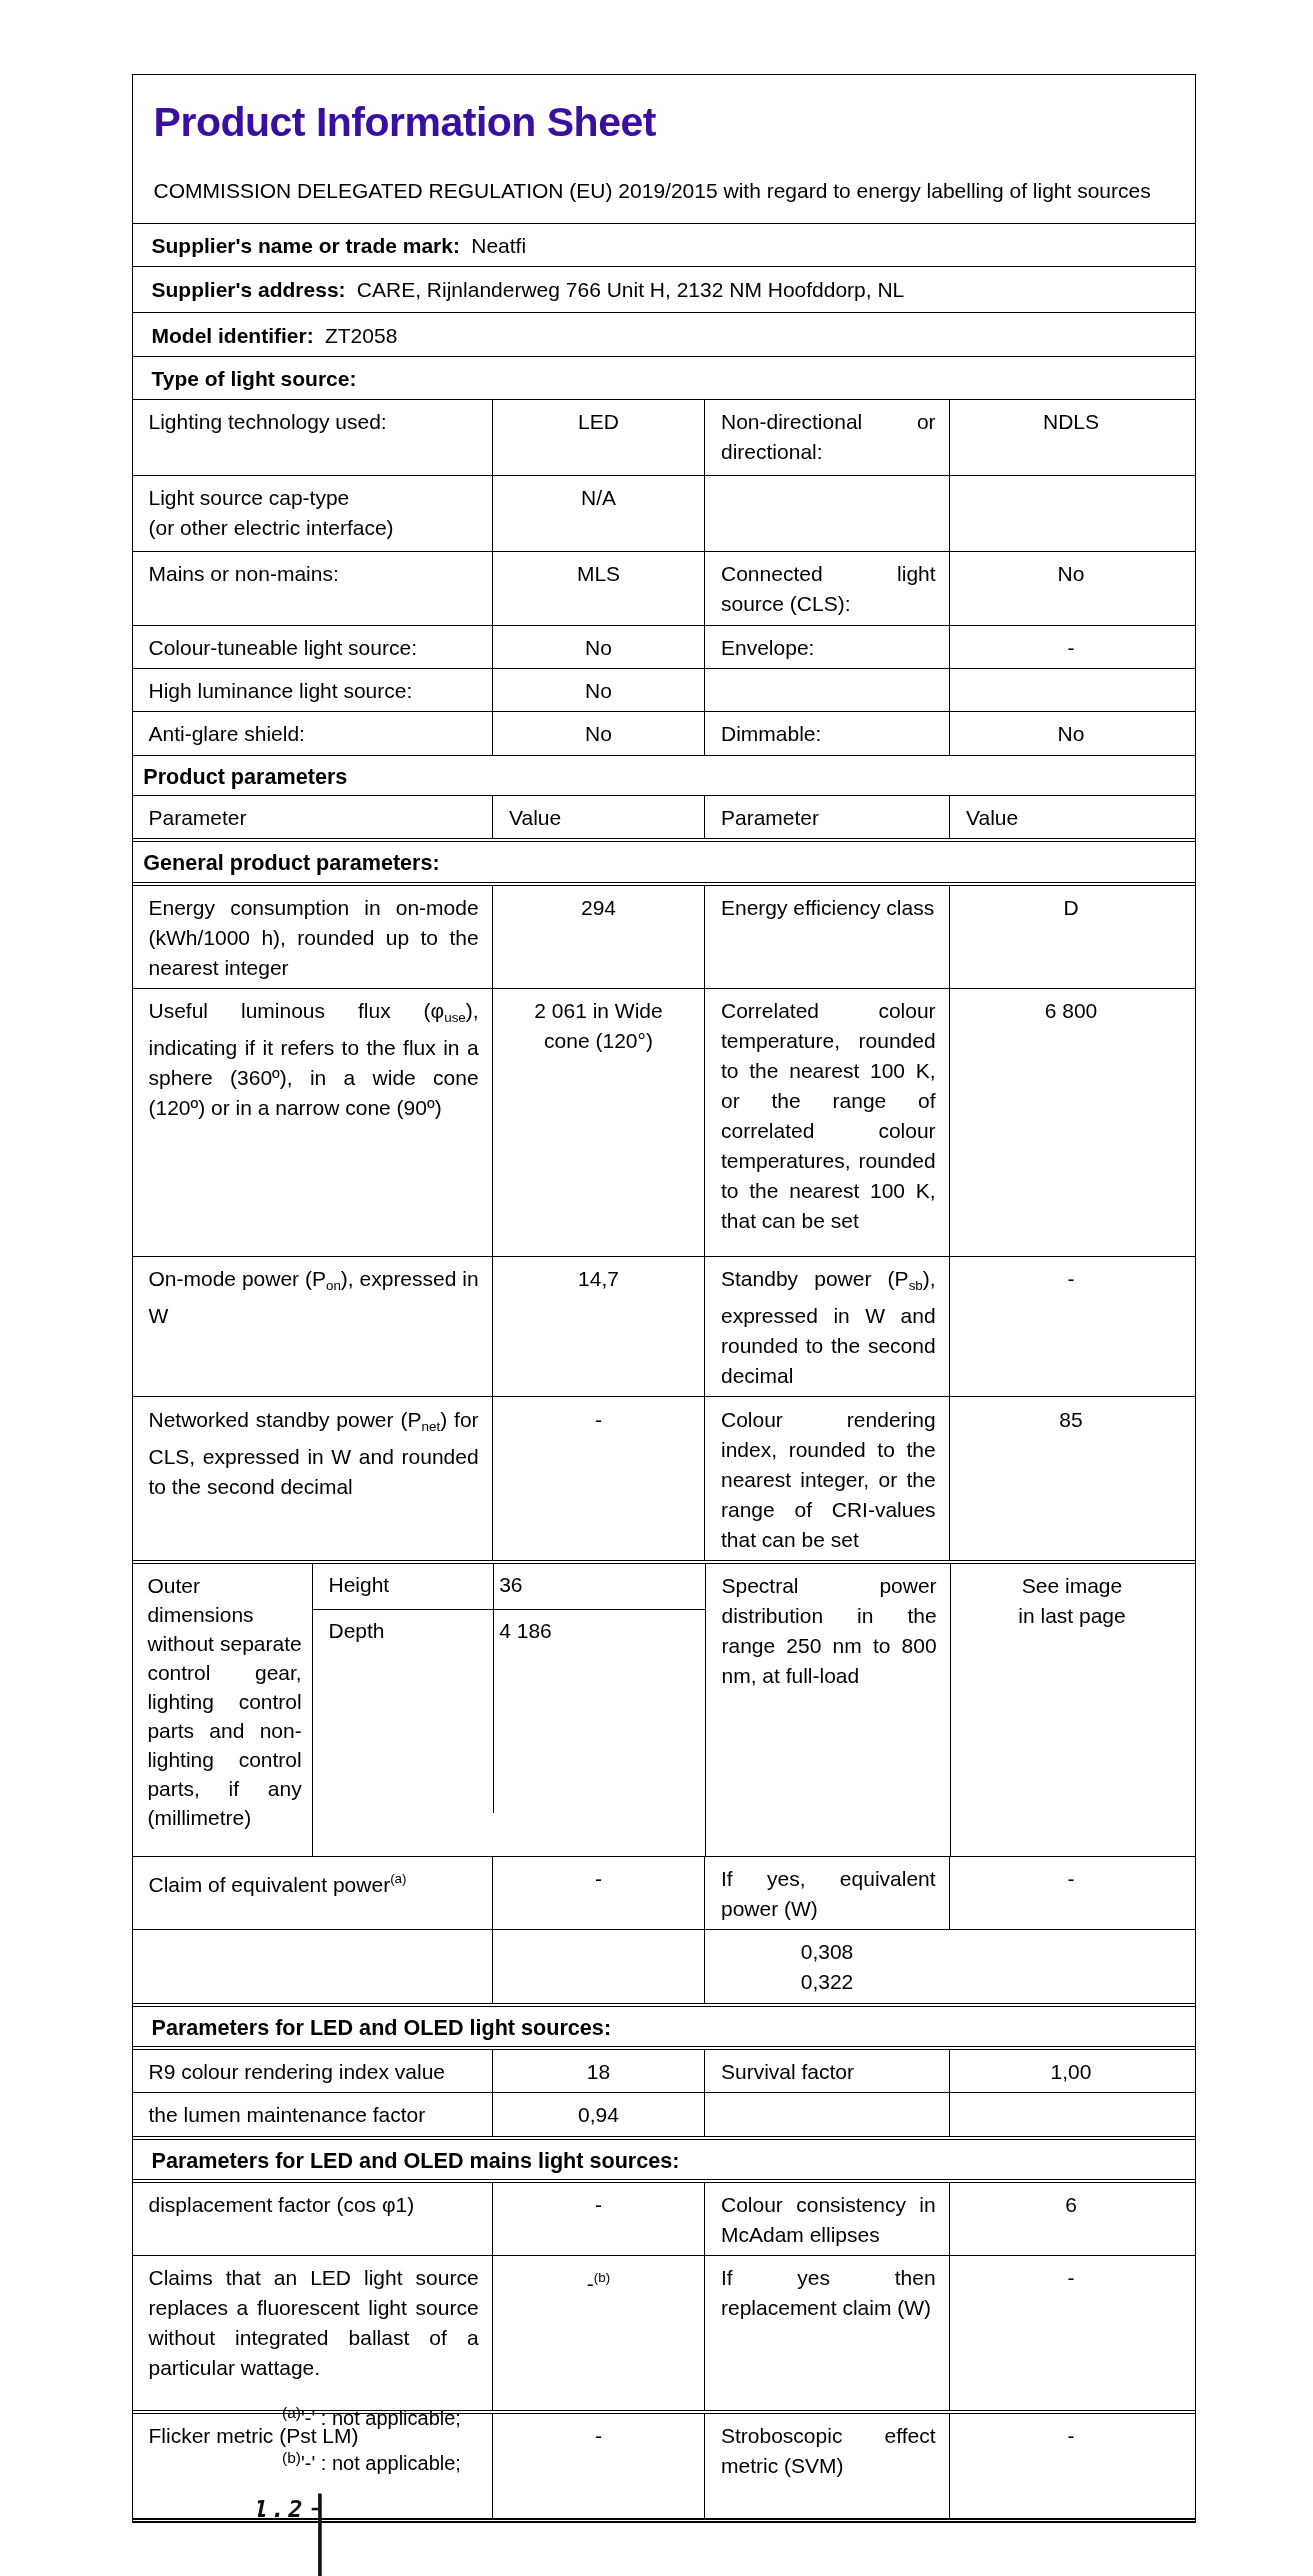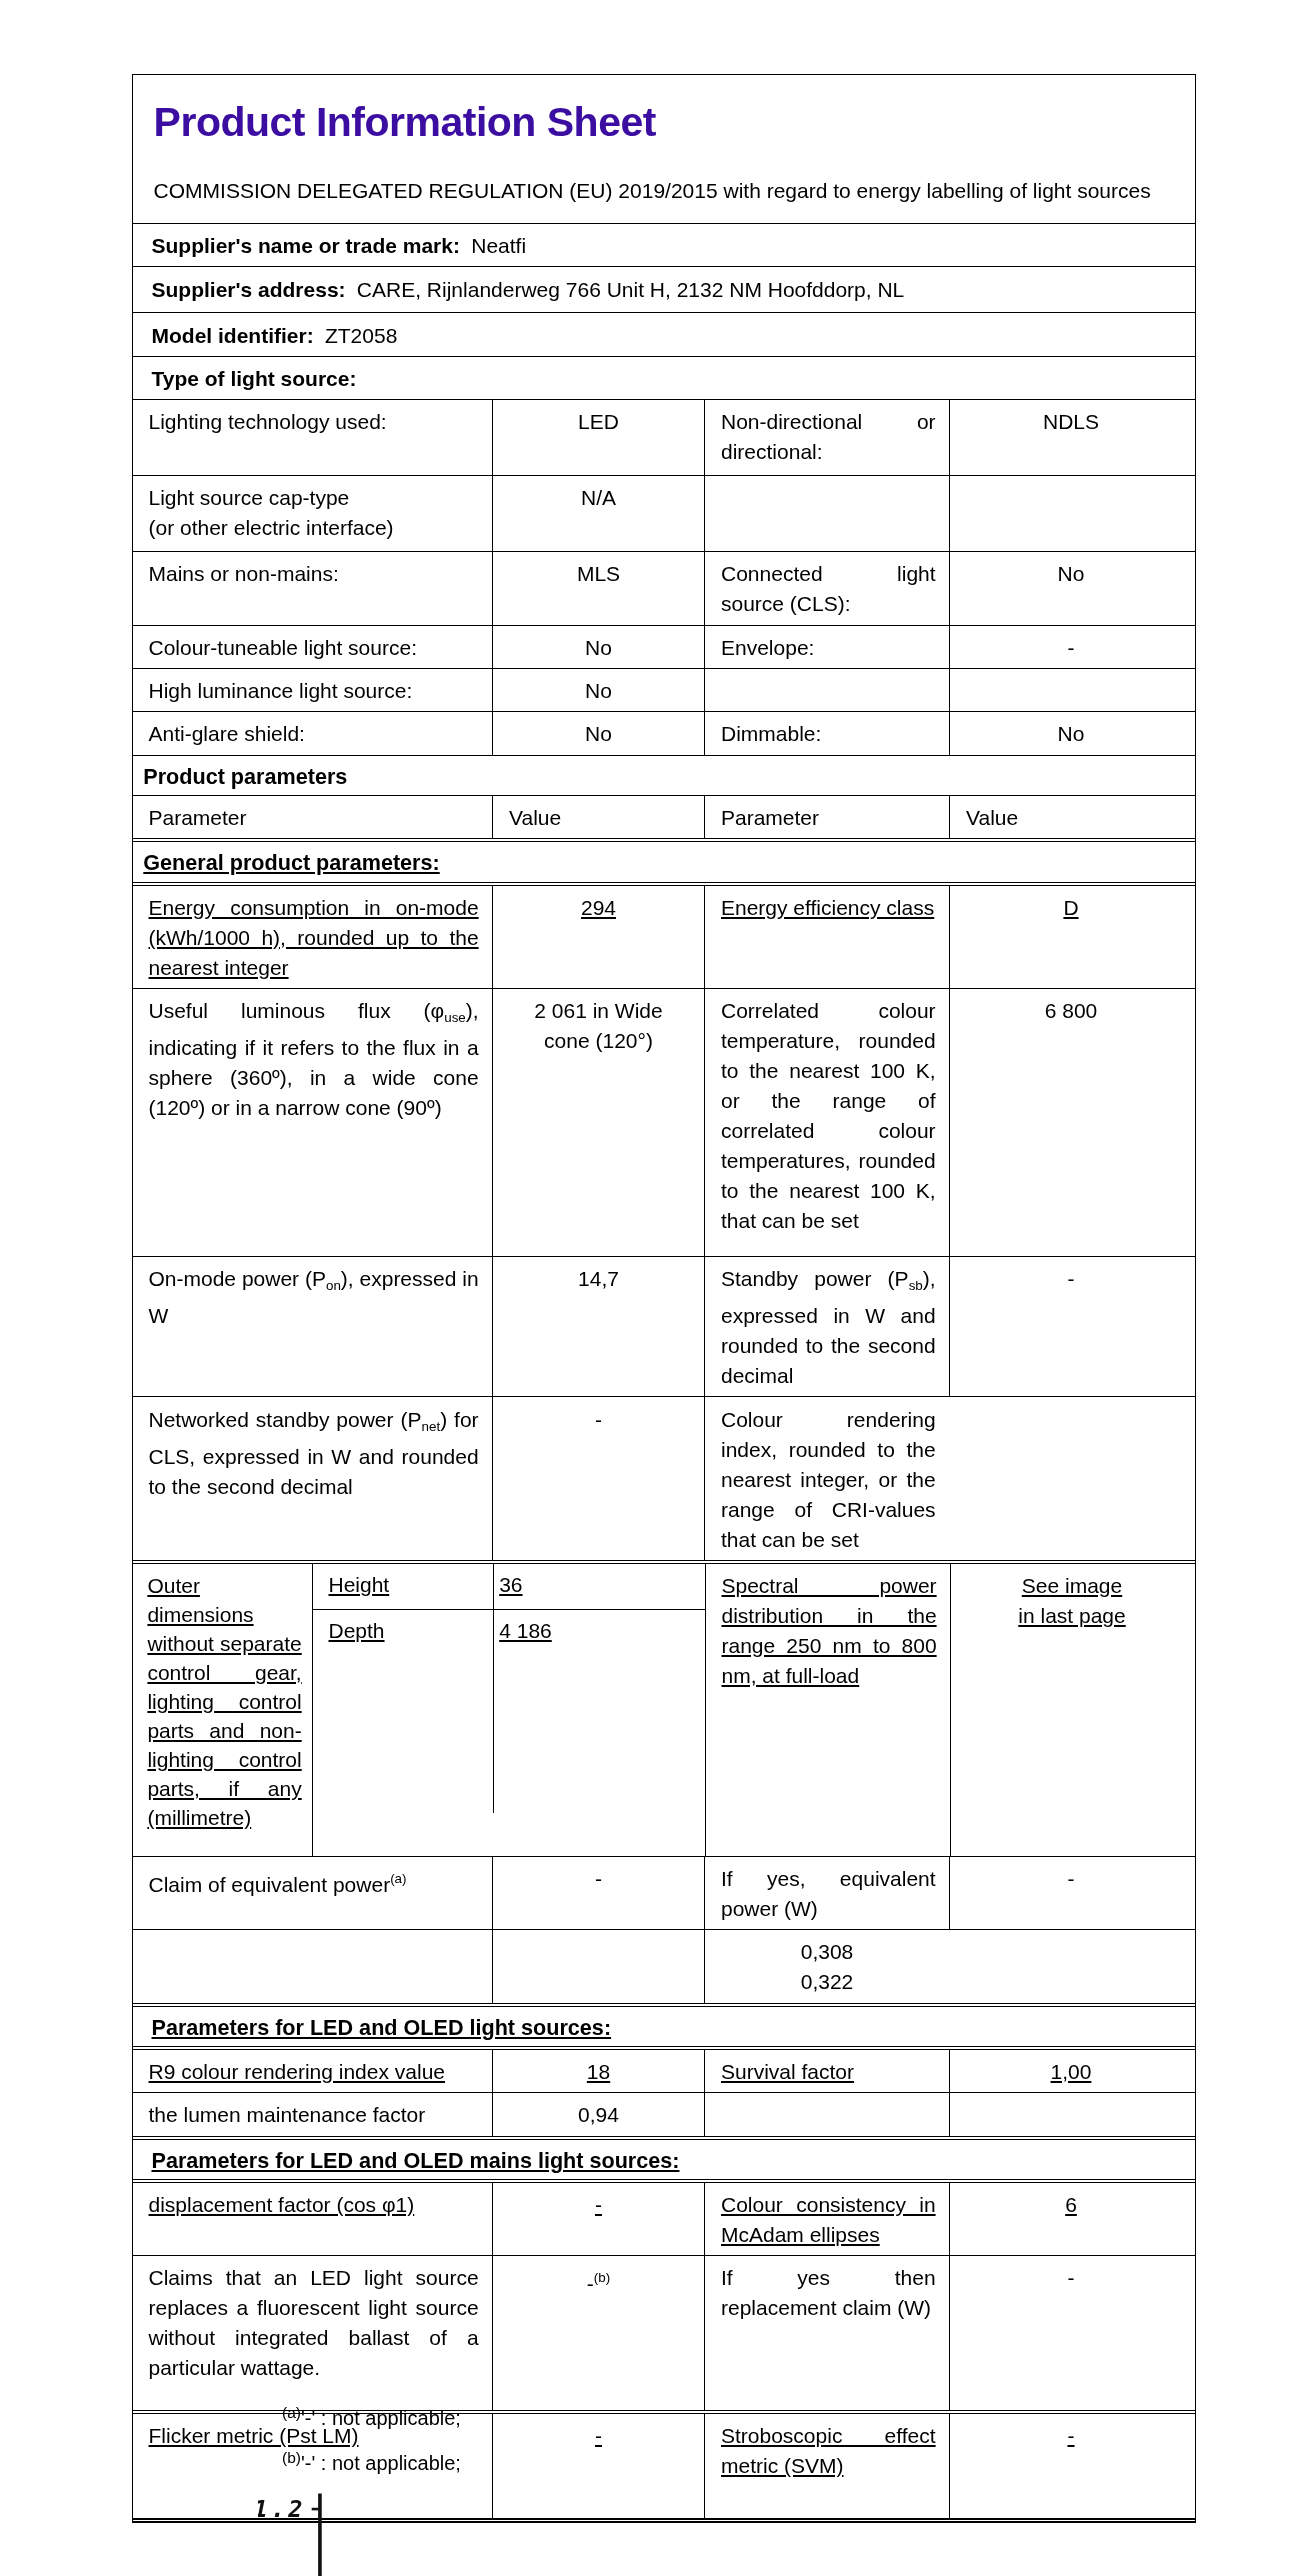--- a/index.html
+++ b/index.html
@@ -8,21 +8,21 @@
   .page { position:relative; width:1314px; height:3869px; background:#ffffff; overflow:hidden; }
 
   
   .sheet { position:absolute; left:132px; top:74px; width:1064px;
            border:1.5px solid #000; border-bottom:5.2px double #000; background:#fff; }
   .titleblock { padding:15.5px 20.6px 17.5px 20.6px; }
   .doc-title { font-size:41px; font-weight:bold; letter-spacing:-0.5px; margin-bottom:29px;margin-top:8px; }
   .doc-sub { font-size:21px; line-height:31px; width:1010px; text-align:justify; }
 
   .row { border-top:1.5px solid #000; }
-  .row.dbl { border-top:4.1px double #000;text-decoration:underline; }
+  .row.dbl { border-top:4.1px double #000; }
   .simple { padding:7.2px 18.5px 5.2px 18.5px; font-size:21px; line-height:30px; }
   .lbl { font-weight:bold; }
   .val { margin-left:11.3px; }
 
   .g4 { display:grid; grid-template-columns:359px 212px 245px 243px; }
   .g4 > div + div { border-left:1.5px solid #000;padding-left:16px; }
   .cell { padding:7.2px 13.4px 5.2px 15.5px; font-size:21px; line-height:30px; }
   .cell.v { text-align:center; padding-left:5.2px; padding-right:5.2px; }
   .jt { text-align:justify; }
   .ctr { font-weight:bold; font-size:21.6px; padding:6.2px 10.3px 4.1px 10.3px; line-height:29px; }
@@ -149,20 +149,21 @@
     <div class="row g4 mh-on">
       <div class="cell jt">On-mode power (P<sub>on</sub>), expressed in W</div>
       <div class="cell v">14,7</div>
       <div class="cell jt">Standby power (P<sub>sb</sub>), expressed in W and rounded to the second decimal</div>
       <div class="cell v">-</div>
     </div>
     <div class="row g4 mh-net">
       <div class="cell jt">Networked standby power (P<sub>net</sub>) for CLS, expressed in W and rounded to the second decimal</div>
       <div class="cell v">-</div>
       <div class="cell jt">Colour rendering index, rounded to the nearest integer, or the range of CRI-values that can be set</div>
+      <div class="cell v">85</div>
     </div>
 
     <div class="row dbl outer-row mh-outer">
       <div class="outer-left">Outer dimensions without separate control gear, lighting control parts and non-lighting control parts, if any (millimetre)</div>
       <div class="dims">
         <div class="dim-row">
           <div class="dl">Height</div>
           <div class="dv">36</div>
         </div>
         <div class="dim-row" style="min-height:204px">

